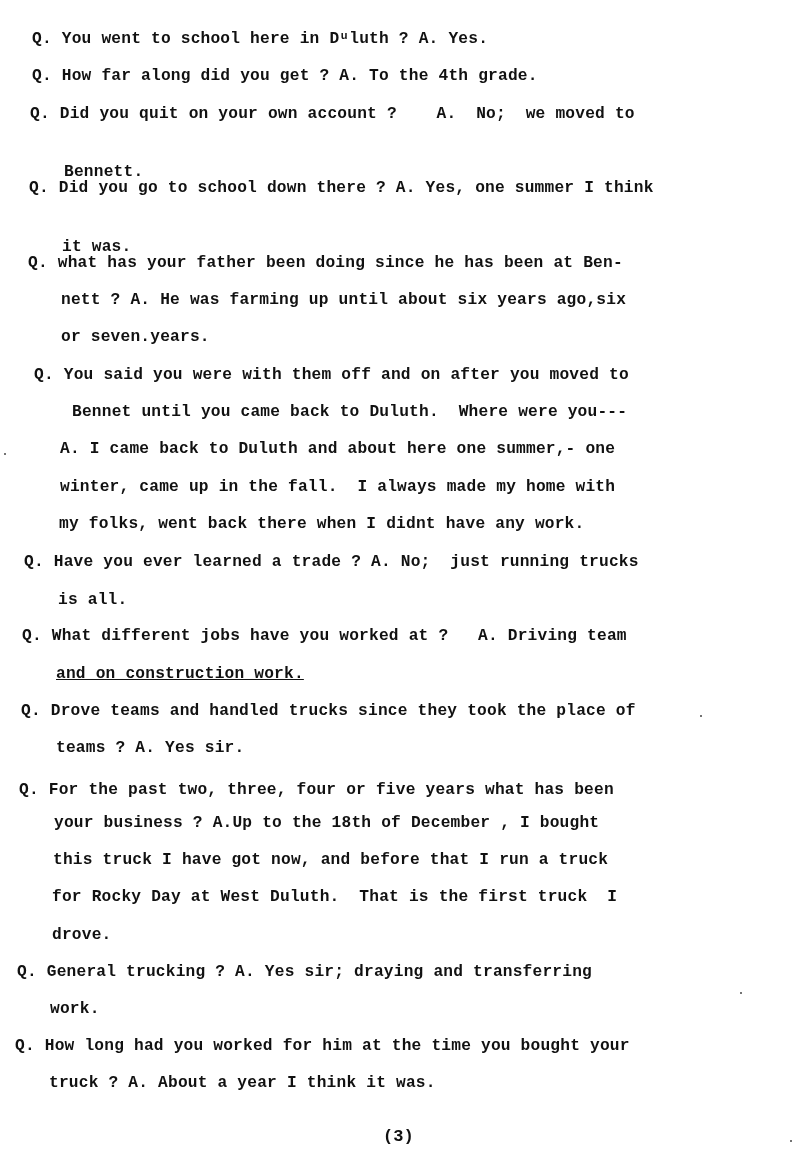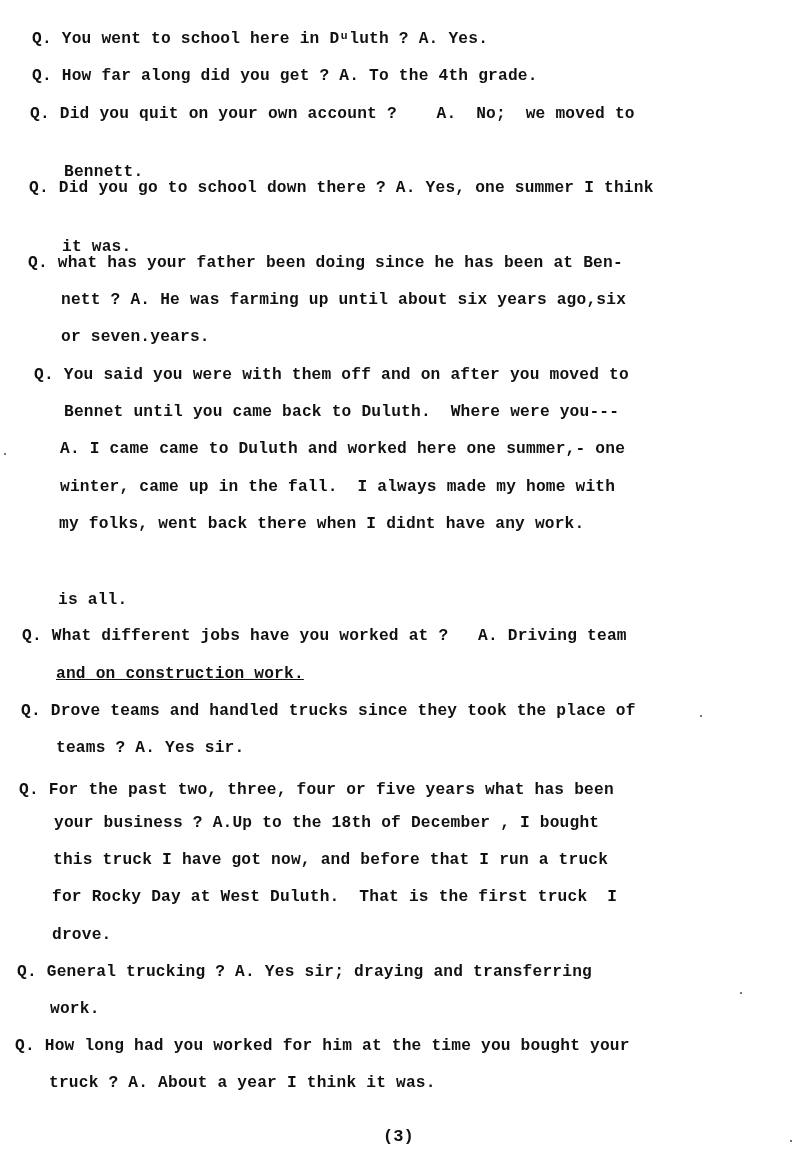--- a/index.html
+++ b/index.html
@@ -59,24 +59,25 @@
 <div class="line" style="left: 32px; top: 29px;">Q. You went to school here in Dᵘluth ? A. Yes.</div>
     <div class="line" style="left: 32px; top: 66px;">Q. How far along did you get ? A. To the 4th grade.</div>
     <div class="line" style="left: 30px; top: 104px;">Q. Did you quit on your own account ?    A.  No;  we moved to</div>
     <div class="line" style="left: 64px; top: 142px; margin-top: 20px;">Bennett.</div>
     <div class="line" style="left: 29px; top: 178px;">Q. Did you go to school down there ? A. Yes, one summer I think</div>
     <div class="line" style="left: 62px; top: 216px; margin-top: 21px;">it was.</div>
     <div class="line" style="left: 28px; top: 253px;">Q. what has your father been doing since he has been at Ben-</div>
     <div class="line" style="left: 61px; top: 290px;">nett ? A. He was farming up until about six years ago,six</div>
     <div class="line" style="left: 61px; top: 327px;">or seven.years.</div>
     <div class="line" style="left: 27px; top: 365px; margin-left: 7px;">Q. You said you were with them off and on after you moved to</div>
-    <div class="line" style="left: 64px; top: 402px;">Bennet until you came back to Duluth.  Where were you---</div>
-    <div class="line" style="left: 60px; top: 439px;">A. I came came to Duluth and worked here one summer,- one</div>
+    <div class="line" style="left: 72px; top: 402px;">Bennet until you came back to Duluth.  Where were you---</div>
+    <div class="line" style="left: 60px; top: 439px;">A. I came back to Duluth and about here one summer,- one</div>
     <div class="line" style="left: 60px; top: 477px;">winter, came up in the fall.  I always made my home with</div>
     <div class="line" style="left: 59px; top: 514px;">my folks, went back there when I didnt have any work.</div>
+    <div class="line" style="left: 24px; top: 552px;">Q. Have you ever learned a trade ? A. No;  just running trucks</div>
     <div class="line" style="left: 58px; top: 590px;">is all.</div>
     <div class="line" style="left: 22px; top: 626px;">Q. What different jobs have you worked at ?   A. Driving team</div>
     <div class="line" style="left: 56px; top: 664px; text-decoration: underline;">and on construction work.</div>
     <div class="line" style="left: 21px; top: 701px;">Q. Drove teams and handled trucks since they took the place of</div>
     <div class="line" style="left: 56px; top: 738px;">teams ? A. Yes sir.</div>
     <div class="line" style="left: 19px; top: 780px;">Q. For the past two, three, four or five years what has been</div>
     <div class="line" style="left: 54px; top: 813px;">your business ? A.Up to the 18th of December , I bought</div>
     <div class="line" style="left: 53px; top: 850px;">this truck I have got now, and before that I run a truck</div>
     <div class="line" style="left: 52px; top: 887px;">for Rocky Day at West Duluth.  That is the first truck  I</div>
     <div class="line" style="left: 52px; top: 925px;">drove.</div>

